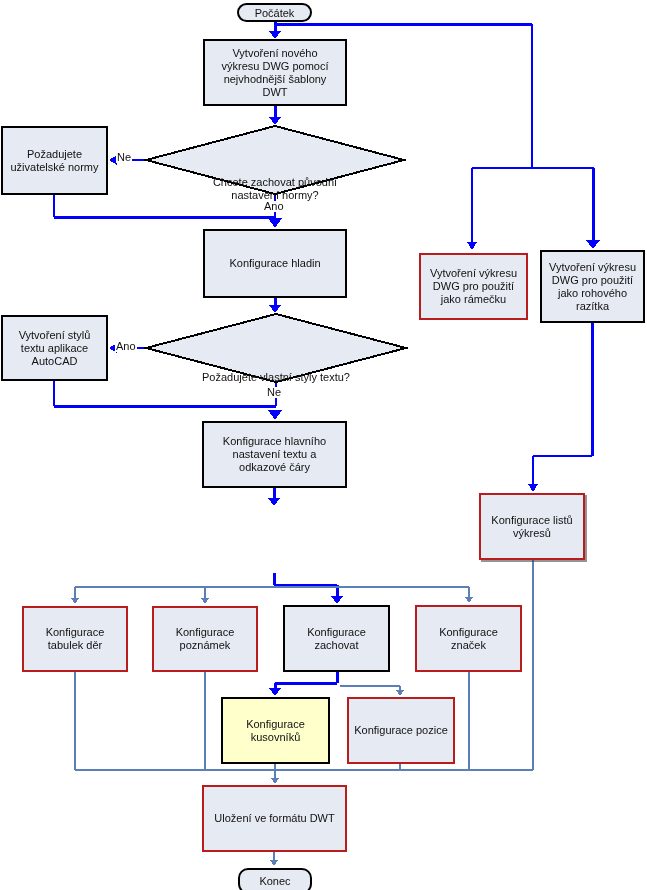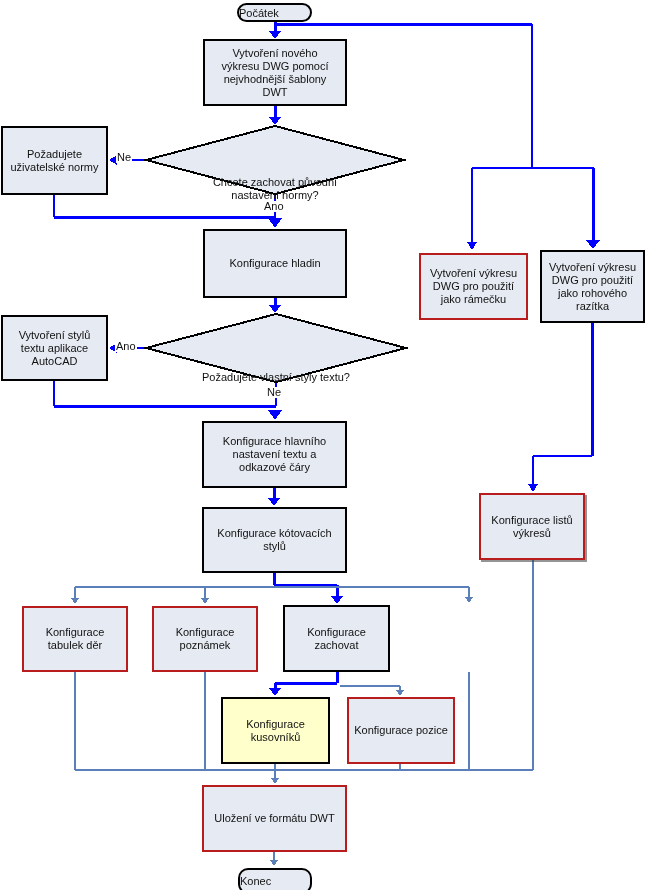--- a/index.html
+++ b/index.html
@@ -13,21 +13,21 @@
     background:#e6eaf2; border:2px solid #b91c1c;
     display:flex; align-items:center; justify-content:center;
     text-align:center; font-size:11px; line-height:13px; padding:2px 4px;
   }
   .node.bold { border:2px solid #000000; }
   .node.highlight { background:#ffffcc; }
   .node.shadow { box-shadow:2px 2px 0 rgba(60,60,60,0.55); }
   .pill {
     position:absolute; z-index:2; box-sizing:border-box;
     background:#e6eaf2; border:2px solid #000000; border-radius:10px;
-    display:flex; align-items:center; justify-content:flex-start; font-size:11px;
+    display:flex; align-items:center; justify-content:center; font-size:11px;
   }
   .diamond-label {
     position:absolute; z-index:2; display:flex; align-items:center; justify-content:center;
     text-align:center; font-size:11px; line-height:13px;margin-top:29px;
   }
   .edge-label {
     position:absolute; z-index:3; background:#ffffff; font-size:11px;
     line-height:11px; padding:0 1px;
   }
 </style>
@@ -127,31 +127,31 @@
   </div>
   <div class="node bold" style="left:203px;top:229px;width:144px;height:69px">
     <span>Konfigurace hladin</span>
   </div>
   <div class="node bold" style="left:1px;top:315px;width:107px;height:66px">
     <span>Vytvoření stylů textu aplikace AutoCAD</span>
   </div>
   <div class="node bold" style="left:202px;top:421px;width:145px;height:67px">
     <span>Konfigurace hlavního nastavení textu a odkazové čáry</span>
   </div>
-  <div class="node bold" style="left:202px;top:507px;width:145px;height:66px">
-    <span>Konfigurace kótovacích stylů</span>
-  </div>
   <div class="node" style="left:22px;top:606px;width:106px;height:66px">
     <span>Konfigurace tabulek děr</span>
   </div>
   <div class="node" style="left:152px;top:606px;width:106px;height:66px">
     <span>Konfigurace poznámek</span>
   </div>
   <div class="node bold" style="left:283px;top:605px;width:107px;height:67px">
     <span>Konfigurace zachovat</span>
+  </div>
+  <div class="node" style="left:415px;top:605px;width:107px;height:67px">
+    <span>Konfigurace značek</span>
   </div>
   <div class="node bold highlight" style="left:221px;top:697px;width:109px;height:67px">
     <span>Konfigurace kusovníků</span>
   </div>
   <div class="node" style="left:347px;top:697px;width:108px;height:67px">
     <span>Konfigurace pozice</span>
   </div>
   <div class="node" style="left:202px;top:785px;width:145px;height:67px">
     <span>Uložení ve formátu DWT</span>
   </div>

